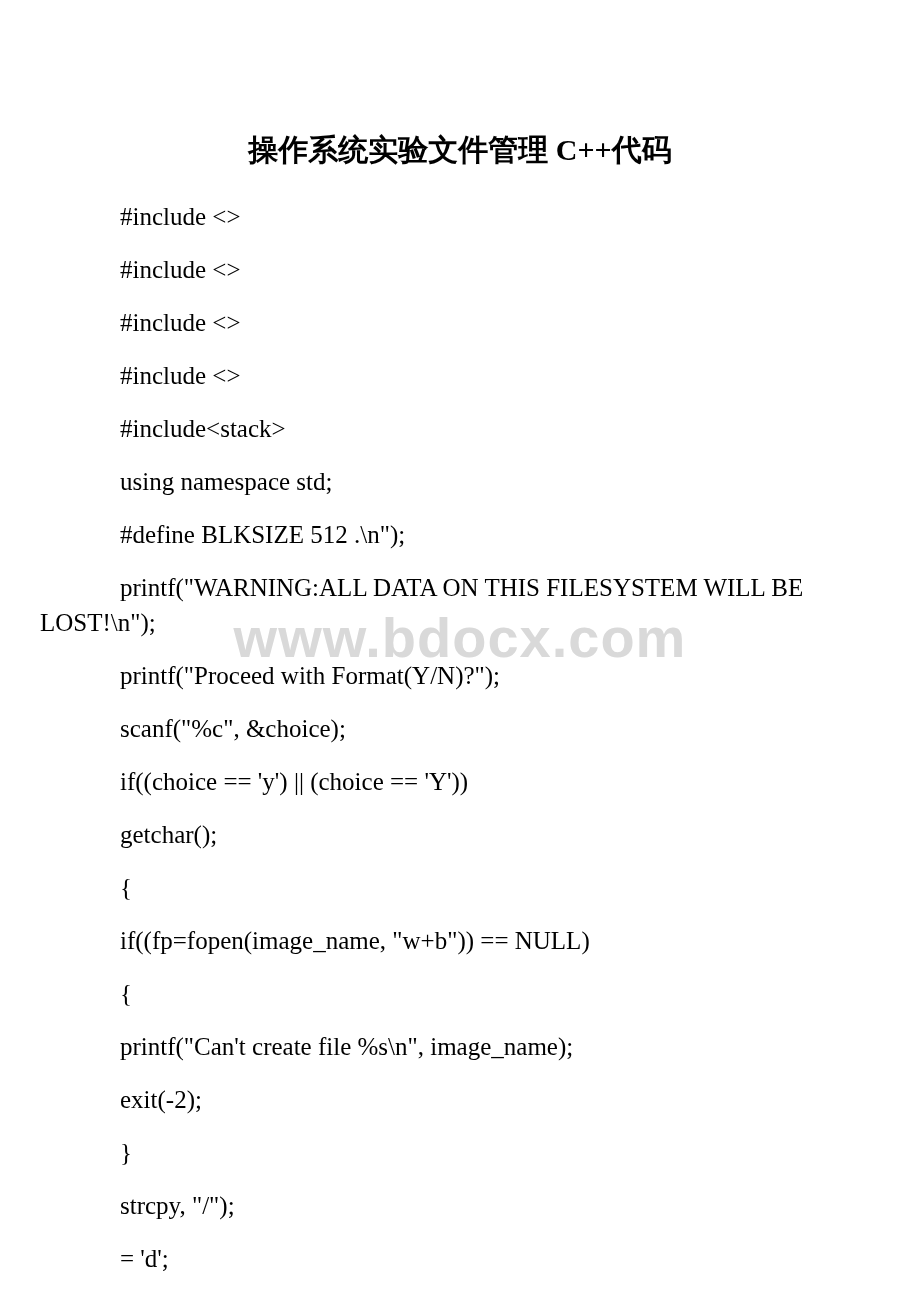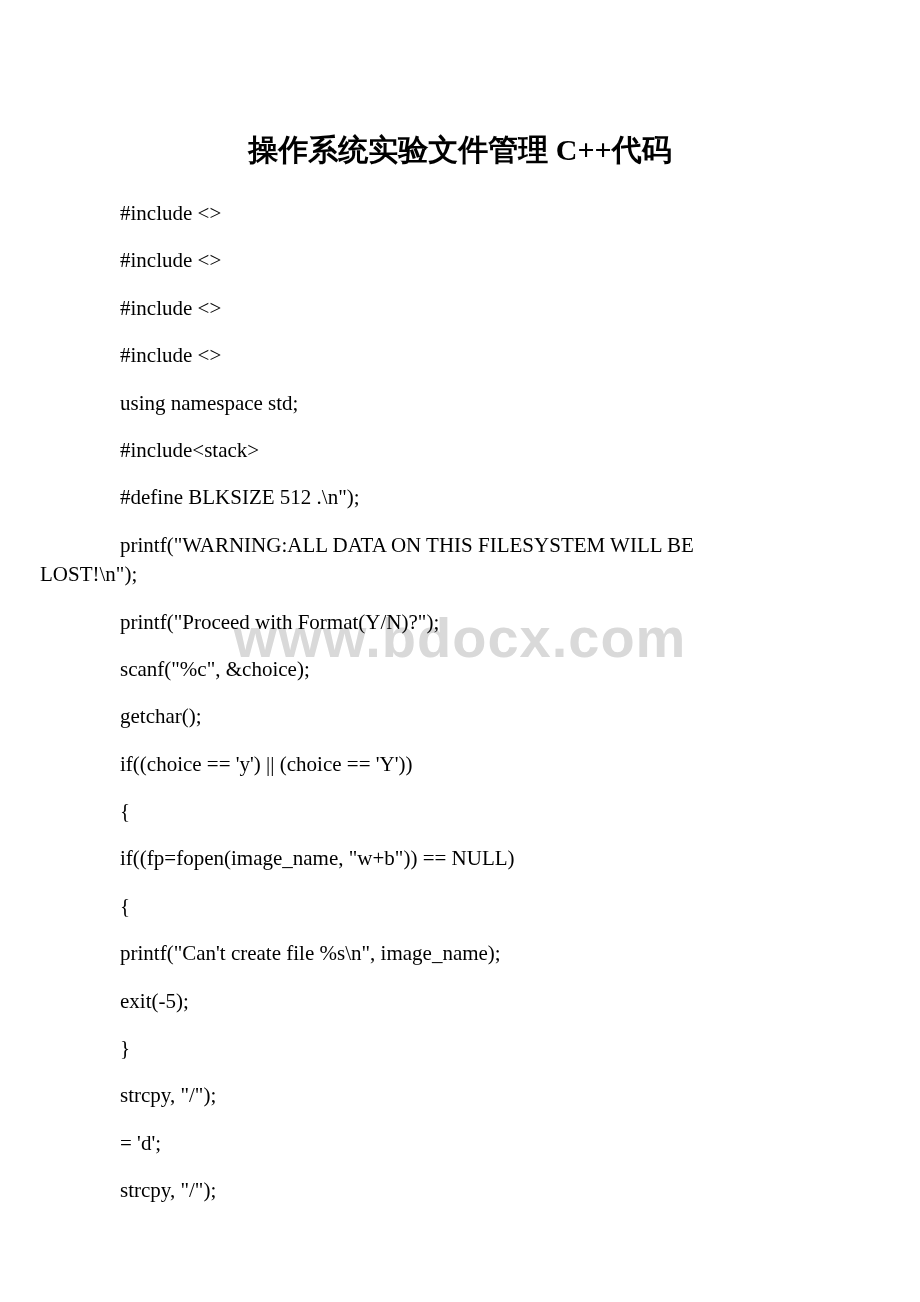--- a/index.html
+++ b/index.html
@@ -34,21 +34,21 @@
   }
   .title {
     text-align: center;
     font-size: 30px;
     font-weight: bold;
     color: #000;
     margin-bottom: 28px;
     font-family: "SimSun", "Times New Roman", serif;
   }
   .code-line {
-    font-size: 21px;
+    font-size: 25px;
     color: #000;
     line-height: 1.4;
     margin-bottom: 18px;
     padding-left: 80px;
     font-family: "Times New Roman", serif;
   }
   .code-line.wrap {
     padding-left: 0;
   }
   .code-line.wrap .first {
@@ -63,33 +63,33 @@
 
 <div class="watermark">www.bdocx.com</div>
 
 <div class="content">
   <h1 class="title">操作系统实验文件管理 C++代码</h1>
 
   <div class="code-line">#include &lt;&gt;</div>
   <div class="code-line">#include &lt;&gt;</div>
   <div class="code-line">#include &lt;&gt;</div>
   <div class="code-line">#include &lt;&gt;</div>
+  <div class="code-line">#include&lt;stack&gt;</div>
   <div class="code-line">using namespace std;</div>
-  <div class="code-line">#include&lt;stack&gt;</div>
   <div class="code-line">#define BLKSIZE 512 .\n");</div>
   <div class="code-line wrap">
     <div class="first"><span>printf("WARNING:ALL DATA ON THIS FILESYSTEM WILL BE</span></div>
     <div class="second"><span>LOST!\n");</span></div>
   </div>
   <div class="code-line">printf("Proceed with Format(Y/N)?");</div>
   <div class="code-line">scanf("%c", &amp;choice);</div>
+  <div class="code-line">if((choice == 'y') || (choice == 'Y'))</div>
   <div class="code-line">getchar();</div>
-  <div class="code-line">if((choice == 'y') || (choice == 'Y'))</div>
   <div class="code-line">{</div>
   <div class="code-line">if((fp=fopen(image_name, "w+b")) == NULL)</div>
   <div class="code-line">{</div>
   <div class="code-line">printf("Can't create file %s\n", image_name);</div>
-  <div class="code-line">exit(-5);</div>
+  <div class="code-line">exit(-2);</div>
   <div class="code-line">}</div>
   <div class="code-line">strcpy, "/");</div>
   <div class="code-line"> = 'd';</div>
   <div class="code-line">strcpy, "/");</div>
 </div>
 
 </body></html>

